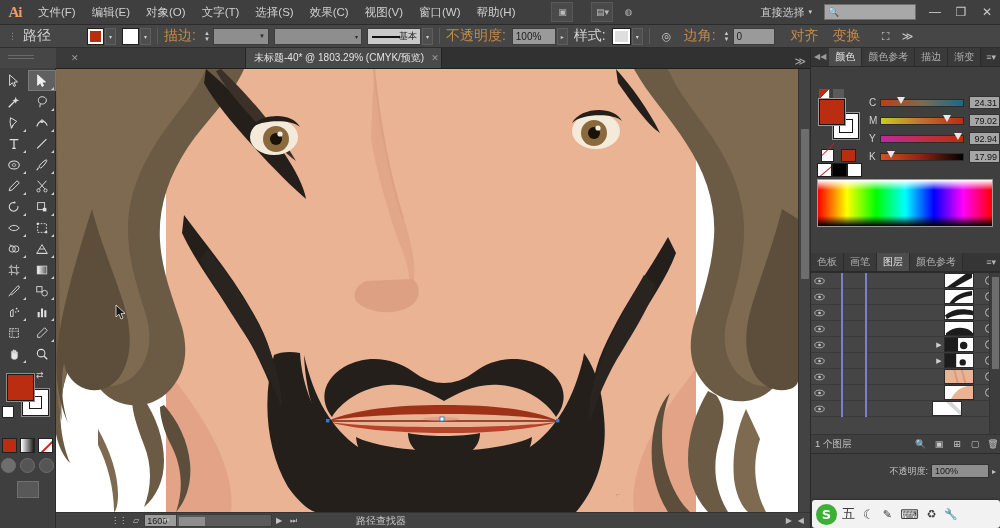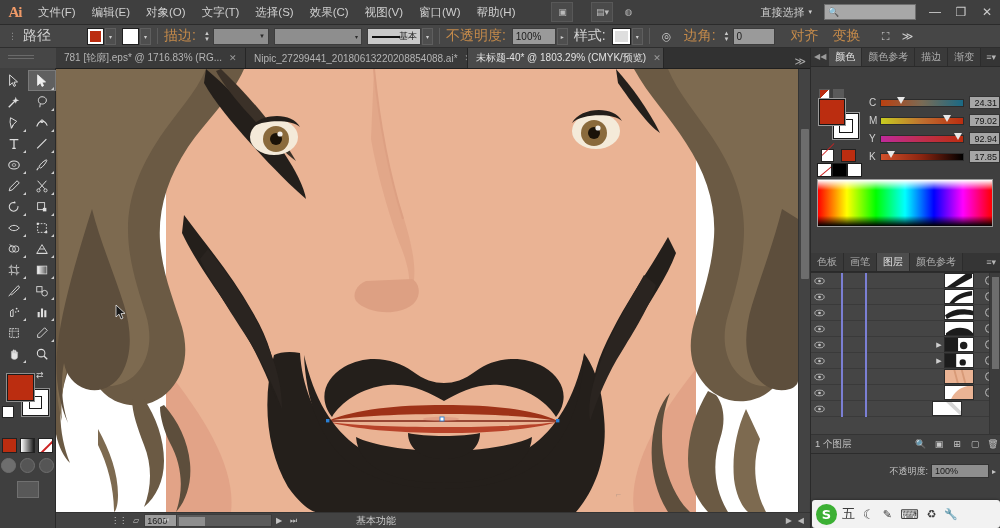--- a/index.html
+++ b/index.html
@@ -506,25 +506,20 @@
     <span class="ob-label" style="color:#c48a4a">对齐</span>
     <div style="width:8px"></div>
     <span class="ob-label" style="color:#c48a4a">变换</span>
     <div style="width:8px"></div>
     <div class="icon-btn">⛶</div>
     <div class="icon-btn">≫</div>
   </div>
 
   <div id="tabbar">
     <div class="doctab" style="width:190px">
-      <span>781 [轮廓].eps* @ 1716.83% (RG...</span>
-      <span class="closex">✕</span>
-    </div>
-    <div class="doctab" style="width:222px">
-      <span>Nipic_27299441_20180613220208854088.ai*</span>
       <span class="closex">✕</span>
     </div>
     <div class="doctab active" style="width:196px">
       <span>未标题-40* @ 1803.29% (CMYK/预览)</span>
       <span class="closex">✕</span>
     </div>
     <div id="tabbar-right">≫</div>
   </div>
 
   <div id="toolbar">
@@ -899,21 +894,21 @@
     <div class="sb-zoom">1600</div>
     <span class="sb-btn">▾</span>
 
     <div id="sb-hscroll">
       <div class="thumb"></div>
     </div>
     <span style="position:absolute;left:106px;font-size:8px">⏮</span>
     <span style="position:absolute;left:220px;font-size:8px">▶</span>
     <span style="position:absolute;left:234px;font-size:8px">⏭</span>
 
-    <span id="sb-tool">基本功能</span>
+    <span id="sb-tool">路径查找器</span>
     <span id="sb-right">
       <span>▶</span>
       <span>◀</span>
     </span>
   </div>
 
   <div id="rightdock">
 
     <div class="panel-tabs">
       <span style="padding:0 3px;color:#9a9a9a;font-size:8px;line-height:18px">◀◀</span>
@@ -961,21 +956,21 @@
         </div>
         <div class="slider-val">92.94</div>
 
       </div>
 
       <div class="slider-row" style="top:82px">
         <span class="lab">K</span>
         <div class="slider-track" style="background:linear-gradient(to right,#d2502a,#8a2410,#000)">
           <div class="slider-knob" style="left:6px"></div>
         </div>
-        <div class="slider-val">17.85</div>
+        <div class="slider-val">17.99</div>
 
       </div>
 
       <div id="cp-bottomsw">
         <div class="cpb" style="background:#fff;position:relative;overflow:hidden">
           <div style="position:absolute;left:-3px;top:6px;width:24px;height:1.4px;background:#cc2222;transform:rotate(-40deg)"></div>
         </div>
         <div class="cpb" style="background:#000"></div>
         <div class="cpb" style="background:#fff"></div>
       </div>

